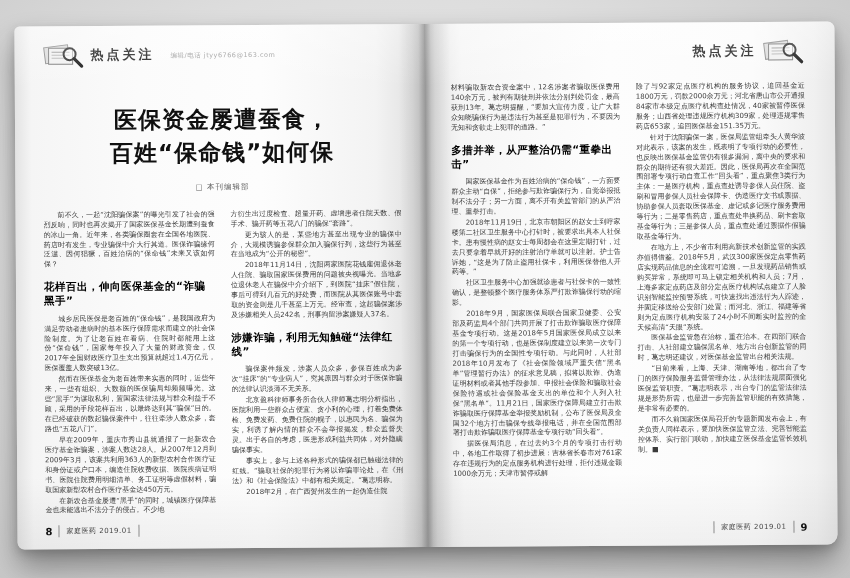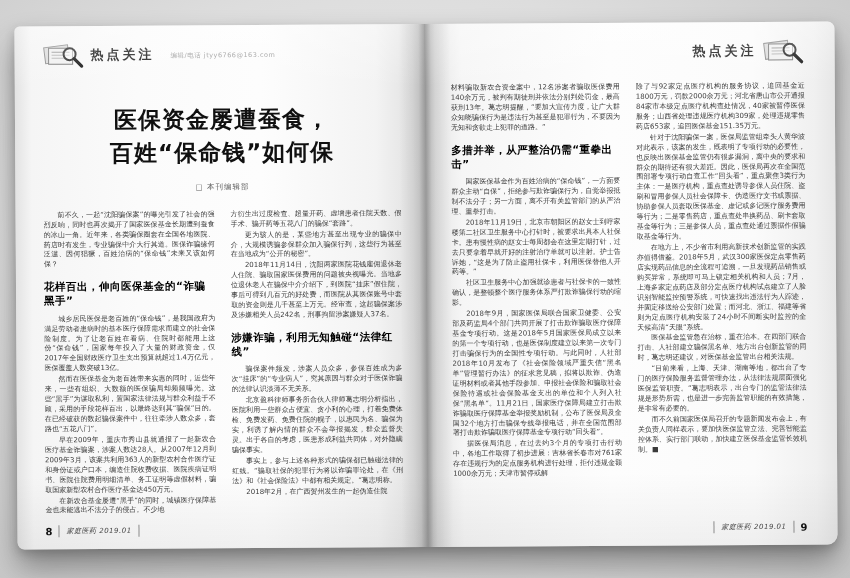--- a/index.html
+++ b/index.html
@@ -61,21 +61,21 @@
   .para.cont { text-indent:0; }
   .subhead {
     font-size:10.5px; font-weight:bold; color:#000; line-height:1.35;
     margin:9px 0 7px 0; text-indent:0; text-align:left; letter-spacing:0.5px;
   }
   
   .footer { position:absolute; bottom:12px; font-size:7px; color:#555; display:flex; align-items:center; gap:6px; z-index:6; }
   .footer-left { left:28px; }
   .footer-right { right:30px; }
   .page-num { font-weight:bold; font-size:10px; color:#111; }
-  .mag-name { border-left:1px solid #8a8a8a; border-right:1px solid #8a8a8a; padding:1px 7px; color:#444; letter-spacing:0.5px;font-style:italic; }
+  .mag-name { border-left:1px solid #8a8a8a; border-right:1px solid #8a8a8a; padding:1px 7px; color:#444; letter-spacing:0.5px; }
 </style>
 </head>
 <body>
 
 <div class="spread">
 
   <div class="page page-left">
     <div class="page-sheen"></div>
 
     <div class="hdr">

